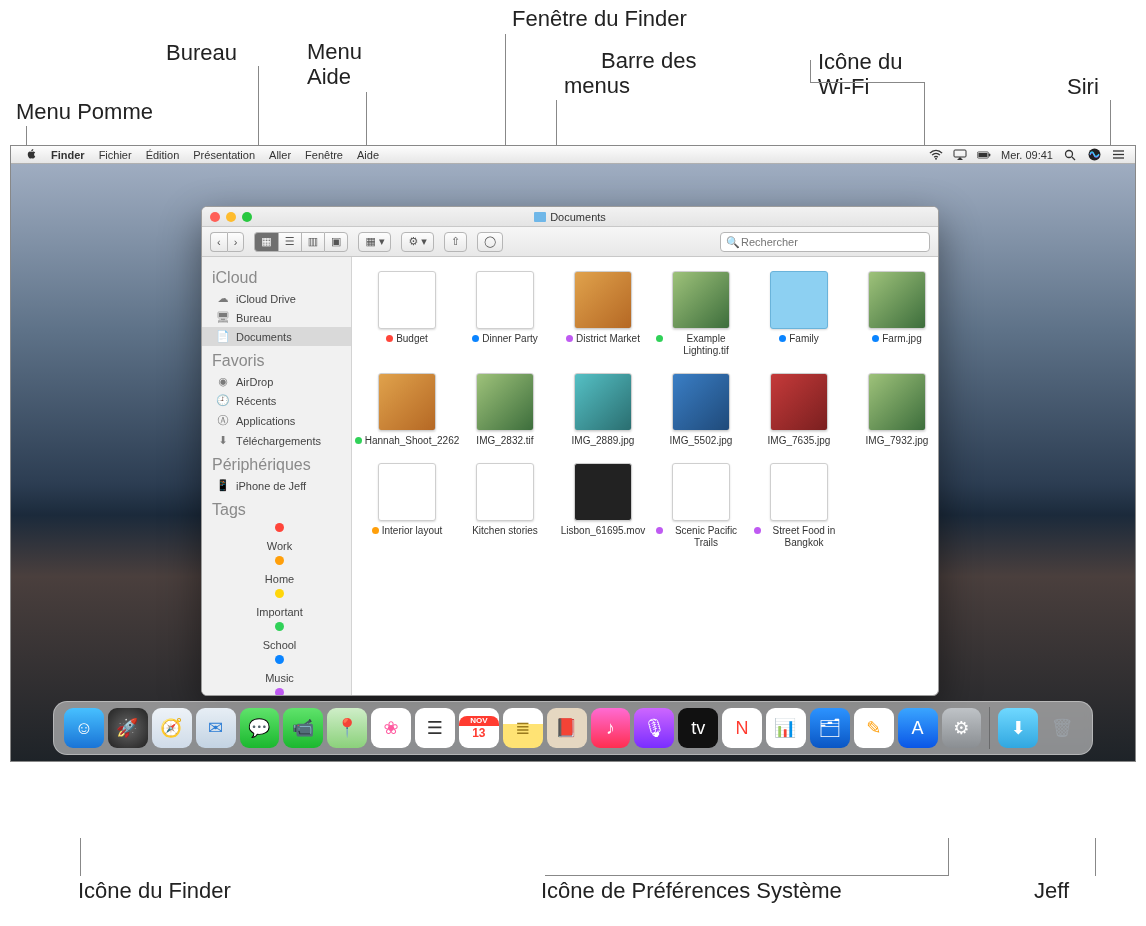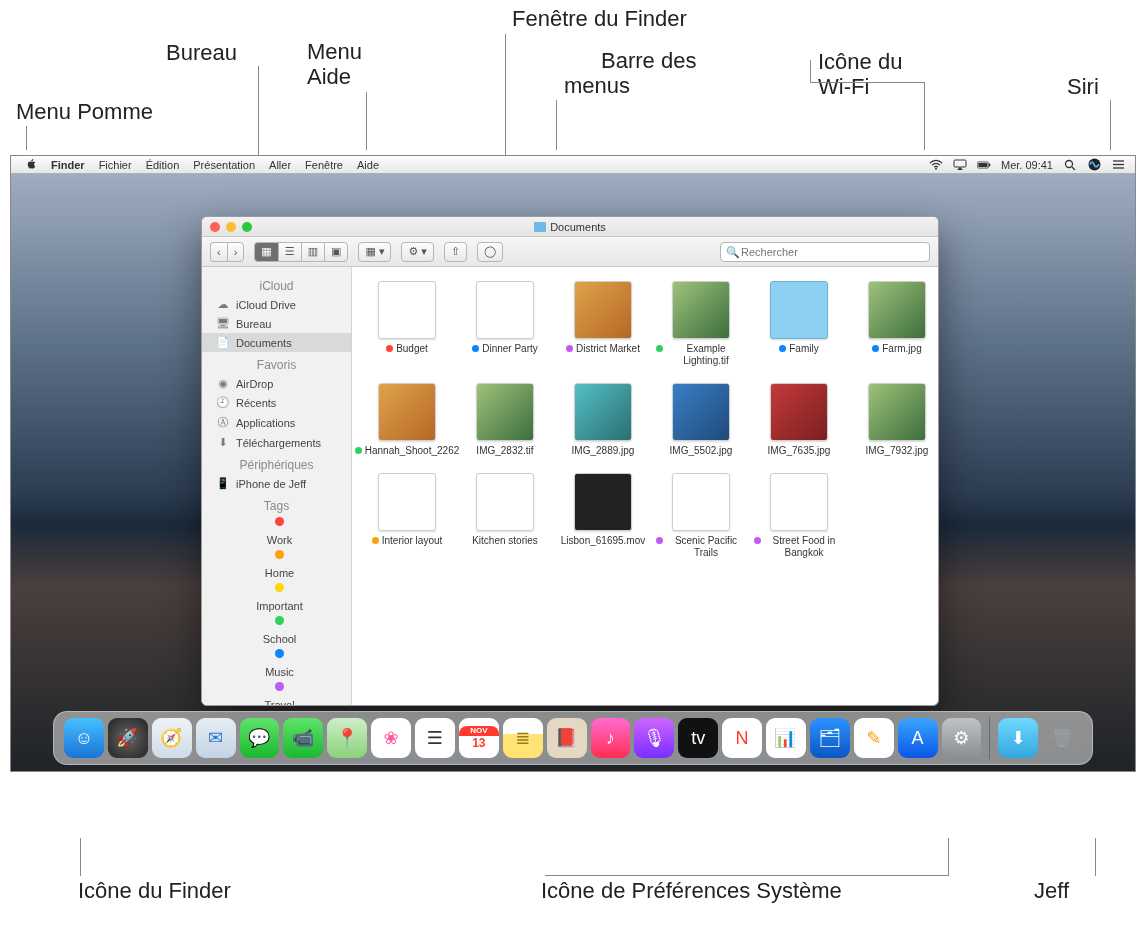--- a/index.html
+++ b/index.html
@@ -4,21 +4,21 @@
 <style>
   * { box-sizing: border-box; margin: 0; padding: 0; font-family: -apple-system, "Helvetica Neue", Arial, sans-serif; }
   body { width: 1146px; height: 926px; position: relative; background: #fff; overflow: hidden; }
 
   
   .callout { position: absolute; font-size: 22px; color: #222; line-height: 1.2; }
   .leader  { position: absolute; background: #888; }
 
   
   .screen {
-    position: absolute; left: 10px; top: 155px; width: 1126px; height: 617px;
+    position: absolute; left: 10px; top: 145px; width: 1126px; height: 617px;
     background: linear-gradient(180deg,#a6b3c7 0%,#5e7288 30%,#2c3d52 55%,#1b2a3b 60%,#4a3f3d 70%,#1e2328 100%);
     border: 1px solid #888; overflow: hidden;
   }
 
   
   .menubar {
     position: absolute; top: 0; left: 0; right: 0; height: 18px;
     background: linear-gradient(#fdfdfd,#e6e6e6);
     border-bottom: 1px solid #b0b0b0;
     display: flex; align-items: center; font-size: 11px; color: #333;
@@ -61,21 +61,21 @@
   .tb-seg .tb-btn:last-child  { border-radius: 0 4px 4px 0; border-right:1px solid #b6b6b6; }
   .tb-seg .tb-btn.active { background: #6f6f6f; color:#fff; }
   .search { flex:1; max-width: 210px; margin-left:auto; }
   .search input { width:100%; height: 20px; border:1px solid #b6b6b6; border-radius: 4px; padding: 0 6px 0 20px; font-size:11px; background:#fff; }
   .search { position:relative; }
   .search .mag { position:absolute; left:6px; top:4px; color:#999; font-size:11px; }
 
   .finder .body { flex:1; display:flex; overflow:hidden; }
 
   .sidebar { width: 150px; background:#f1f1f1; border-right:1px solid #d3d3d3; font-size:11px; color:#444; overflow-y:auto; padding: 6px 0;}
-  .sb-head { font-size:12px; color:#8a8a8a; text-transform:none; padding: 6px 10px 2px; text-align: center; }
+  .sb-head { font-size:16px; color:#8a8a8a; text-transform:none; padding: 6px 10px 2px; }
   .sb-item { display:flex; align-items:center; gap:6px; padding: 3px 10px 3px 14px; cursor:default; }
   .sb-item .ic { width:14px; text-align:center; color:#7a7a7a; font-size:11px; }
   .sb-item.selected { background:#d9d9d9; }
   .sb-tag { display:flex; align-items:center; gap:8px; padding:2px 10px 2px 16px;flex-direction:column;}
   .dot { width:9px; height:9px; border-radius:50%; display:inline-block; }
 
   .content { flex:1; overflow:auto; padding: 14px 10px; }
   .grid { display:grid; grid-template-columns: repeat(6, 1fr); gap: 16px 8px; }
   .file { display:flex; flex-direction:column; align-items:center; font-size:10px; color:#333; text-align:center; width: 90px; cursor:default;}
   .thumb { width: 58px; height: 58px; background:#e4e4e4; border:1px solid #cfcfcf; border-radius:3px; margin-bottom:4px; display:flex; align-items:center; justify-content:center; font-size:9px; color:#888; box-shadow:0 1px 2px rgba(0,0,0,.15); position:relative; overflow:hidden;}

